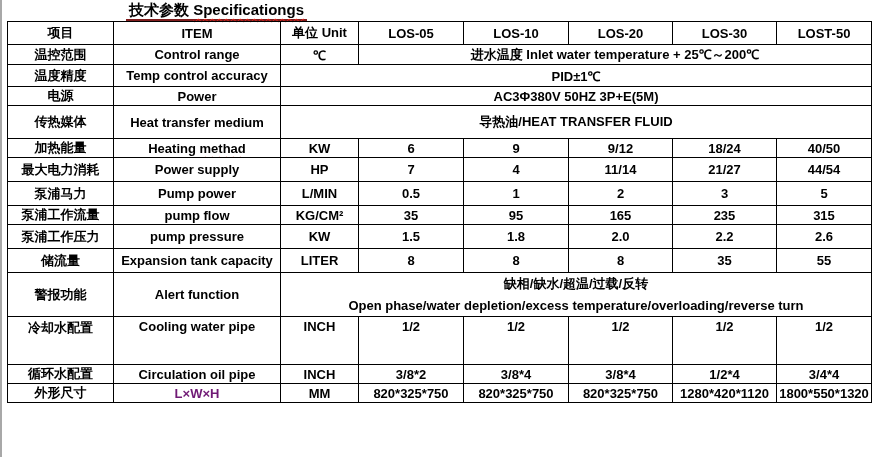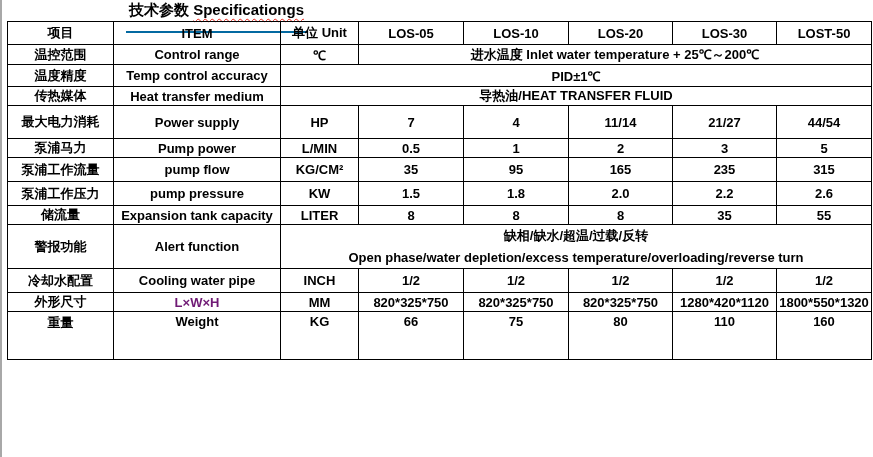--- a/index.html
+++ b/index.html
@@ -5,21 +5,21 @@
   html,body{margin:0;padding:0;}
   body{
     width:873px;height:457px;background:#ffffff;position:relative;overflow:hidden;
     font-family:"Liberation Sans",sans-serif;color:#000;
   }
   .edge-line{position:absolute;left:0;top:0;width:2px;height:457px;background:#a8a8a8;}
   .title{
     position:absolute;top:0px;left:126px;font-size:15px;font-weight:bold;line-height:19px;
     white-space:nowrap;
   }
-  .title-line{display:inline-block;border-bottom:2px solid #0369a1;padding:0 3px 12px 3px;}
+  .title-line{display:inline-block;border-bottom:2px solid #7f1d1d;padding:0 3px 0 3px;}
   .wavy{
     text-decoration-line:underline;
     text-decoration-style:wavy;
     text-decoration-color:#e8251a;
     text-decoration-thickness:1px;
     text-underline-offset:3px;
     text-decoration-skip-ink:none;
   }
   table.spec{
     position:absolute;left:7px;top:21px;width:864px;
@@ -86,23 +86,38 @@
         <td>Control range</td>
         <td>℃</td>
         <td colspan="5">进水温度 Inlet water temperature + 25℃～200℃</td>
       </tr>
       <tr>
         <td>温度精度</td>
         <td>Temp control accuracy</td>
         <td colspan="6">PID±1℃</td>
       </tr>
       <tr>
+        <td>电源</td>
+        <td>Power</td>
+        <td colspan="6">AC3Φ380V 50HZ 3P+E(5M)</td>
+      </tr>
+      <tr>
         <td>传热媒体</td>
         <td>Heat transfer medium</td>
         <td colspan="6">导热油/HEAT TRANSFER FLUID</td>
+      </tr>
+      <tr>
+        <td>加热能量</td>
+        <td>Heating <span class="wavy">methad</span></td>
+        <td>KW</td>
+        <td>6</td>
+        <td>9</td>
+        <td>9/12</td>
+        <td>18/24</td>
+        <td>40/50</td>
       </tr>
       <tr>
         <td>最大电力消耗</td>
         <td>Power supply</td>
         <td>HP</td>
         <td>7</td>
         <td>4</td>
         <td>11/14</td>
         <td>21/27</td>
         <td>44/54</td>
@@ -159,33 +174,33 @@
         <td>冷却水配置</td>
         <td>Cooling water pipe</td>
         <td>INCH</td>
         <td>1/2</td>
         <td>1/2</td>
         <td>1/2</td>
         <td>1/2</td>
         <td>1/2</td>
       </tr>
       <tr>
+        <td>循环水配置</td>
+        <td>Circulation oil pipe</td>
+        <td>INCH</td>
+        <td>3/8*2</td>
+        <td>3/8*4</td>
+        <td>3/8*4</td>
+        <td>1/2*4</td>
+        <td>3/4*4</td>
+      </tr>
+      <tr>
         <td>外形尺寸</td>
         <td class="gray">L×W×H</td>
         <td>MM</td>
         <td>820*325*750</td>
         <td>820*325*750</td>
         <td>820*325*750</td>
         <td>1280*420*1120</td>
         <td>1800*550*1320</td>
       </tr>
-      <tr>
-        <td>重量</td>
-        <td>Weight</td>
-        <td>KG</td>
-        <td>66</td>
-        <td>75</td>
-        <td>80</td>
-        <td>110</td>
-        <td>160</td>
-      </tr>
     </tbody>
 </table>
 
 </body></html>

